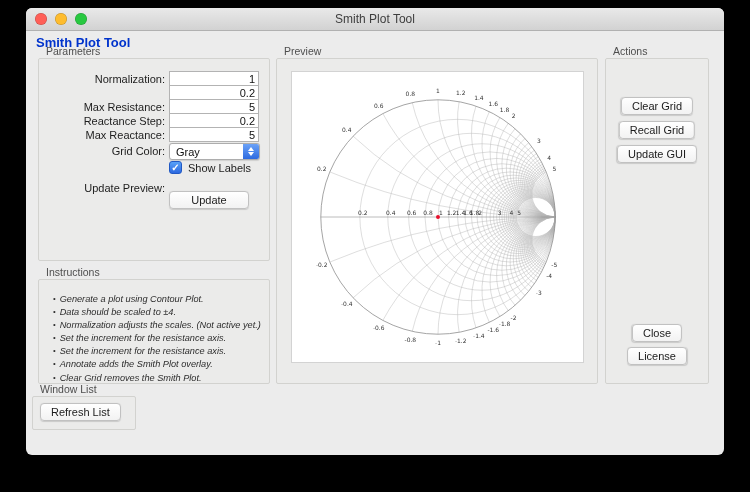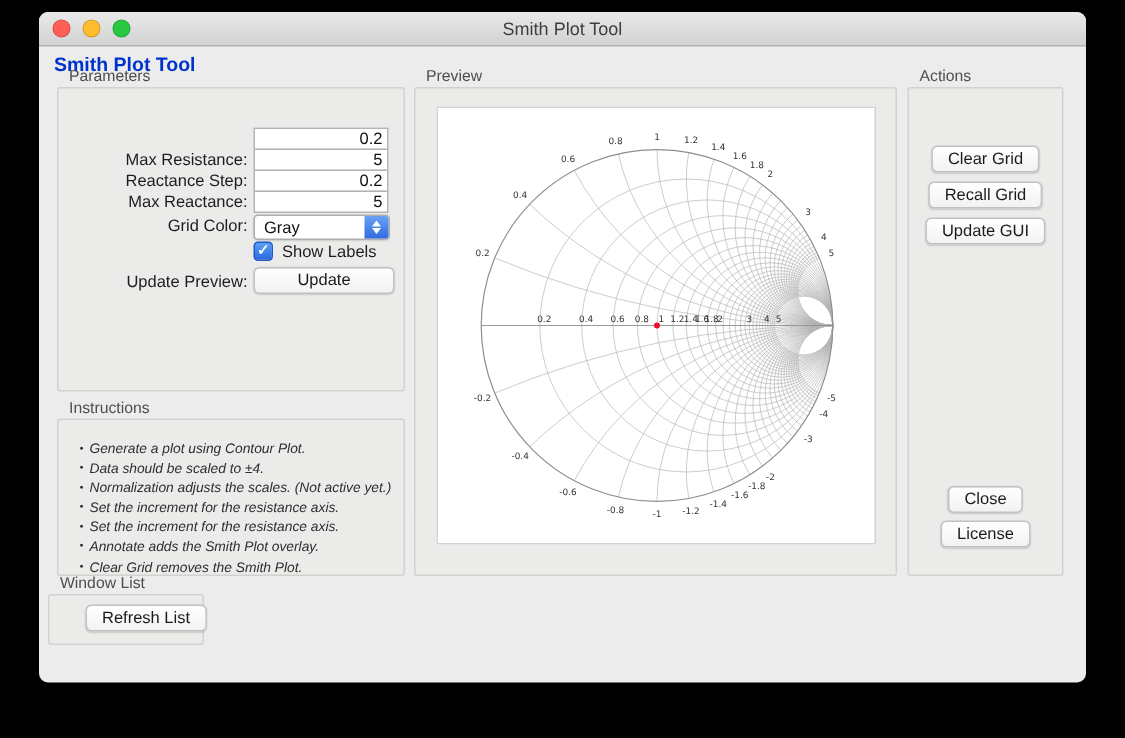--- a/index.html
+++ b/index.html
@@ -24,49 +24,53 @@
   .p-input{position:absolute;left:130px;top:0;width:90px;height:15px;box-sizing:border-box;border:1px solid #b3b3b3;background:#fff;font-size:11px;text-align:right;padding:0 3px 0 0;font-family:inherit;color:#111;}
   .popup{position:absolute;left:130px;top:0;width:91px;height:17px;box-sizing:border-box;background:#fff;border:1px solid #adadad;border-radius:3px;display:flex;align-items:center;box-shadow:0 .5px 1px rgba(0,0,0,.12);}
   .popup-text{flex:1;font-size:11px;padding-left:6px;color:#101010;}
   .popup-cap{width:16px;align-self:stretch;background:linear-gradient(#6ba2f7,#2e6be0);border-radius:0 2px 2px 0;display:flex;flex-direction:column;align-items:center;justify-content:center;gap:1px;}
   .tri-up{width:0;height:0;border-left:3px solid transparent;border-right:3px solid transparent;border-bottom:4px solid #fff;}
   .tri-down{width:0;height:0;border-left:3px solid transparent;border-right:3px solid transparent;border-top:4px solid #fff;}
   .checkbox{position:absolute;left:130px;top:0;width:13px;height:13px;box-sizing:border-box;border-radius:3px;background:linear-gradient(#58a2f8,#2c68e0);border:1px solid #2159c4;color:#fff;text-align:center;}
   .check-glyph{font-size:10px;font-weight:bold;line-height:12px;display:block;}
   .cb-label{position:absolute;left:149px;top:1px;font-size:11px;color:#1d1d1d;}
   .btn{background:linear-gradient(#ffffff,#f2f2f2);border:1px solid #c1c1c1;border-radius:4px;font-size:11px;color:#1b1b1b;height:18px;padding:0 10px;box-shadow:0 .5px 1px rgba(0,0,0,.14);font-family:inherit;white-space:nowrap;}
-  .update-btn{position:absolute;left:130px;top:0;width:94px;}
+  .update-btn{position:absolute;left:130px;top:13px;width:80px;}
   .action-btn{position:absolute;left:50%;transform:translateX(-50%);}
   .instr-list{margin:4px;padding:9px 4px 0 10px;list-style:none;font-style:italic;}
   .instr-list li{font-size:9.2px;line-height:12.1px;color:#2d2d2d;white-space:nowrap;}
   .instr-list li::before{content:"•";font-size:7.5px;margin-right:4px;position:relative;top:-1px;}
   .plot{position:absolute;left:14px;top:12px;width:293px;height:292px;box-sizing:border-box;background:#fff;border:1px solid #d3d3d3;}
   .plot svg{display:block;width:100%;height:100%;}
   svg text{font-family:"DejaVu Sans",sans-serif;}
-  .refresh-btn{position:absolute;left:24px;top:6px;}
+  .refresh-btn{position:absolute;left:7px;top:6px;}
 </style>
 </head>
 <body>
 
 <div class="window">
   <div class="titlebar">
     <div class="traffic">
       <span class="tl red"></span>
       <span class="tl yellow"></span>
       <span class="tl green"></span>
     </div>
     <div class="titletext">Smith Plot Tool</div>
   </div>
 
   <div class="content">
     <div class="heading">Smith Plot Tool</div>
 
     <div class="group g-params">
       <div class="group-label">Parameters</div>
 
+      <div class="p-row" style="top:12px">
+        <label class="p-label">Normalization:</label>
+        <input class="p-input" value="1" style="">
+      </div>
       <div class="p-row" style="top:26px">
         <input class="p-input" value="0.2" style="">
       </div>
       <div class="p-row" style="top:40px">
         <label class="p-label">Max Resistance:</label>
         <input class="p-input" value="5" style="">
       </div>
       <div class="p-row" style="top:54px">
         <label class="p-label">Reactance Step:</label>
         <input class="p-input" value="0.2" style="">

